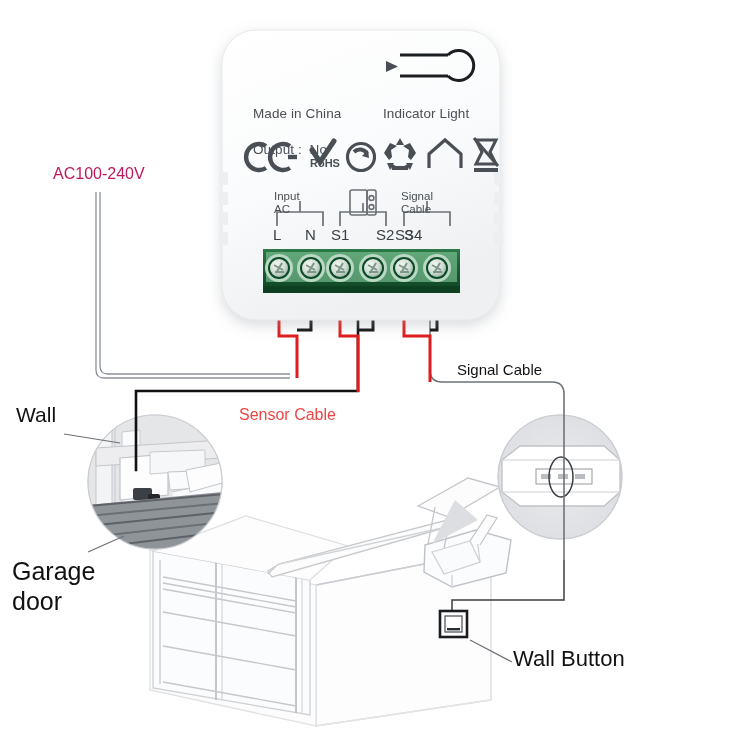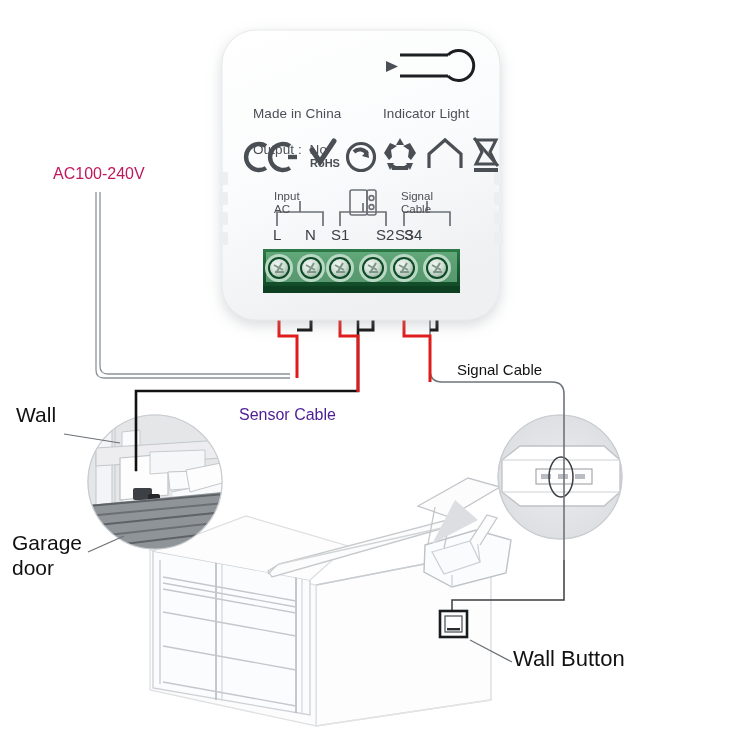--- a/index.html
+++ b/index.html
@@ -2,24 +2,24 @@
 <html><head>
 <meta charset="utf-8">
 <style>
   html,body{margin:0;padding:0;background:#ffffff;}
   body{width:750px;height:750px;overflow:hidden;
        font-family:"Liberation Sans","DejaVu Sans",sans-serif;color:#1a1a1a;}
   #stage{position:relative;width:750px;height:750px;background:#fff;}
   svg{display:block;}
   .lbl{position:absolute;white-space:pre;line-height:1.18;}
   .lbl-ac{left:53px;top:165px;font-size:16px;color:#be185d;}
-  .lbl-sensor{left:239px;top:406px;font-size:16px;color:#4c1d95;}
+  .lbl-sensor{left:239px;top:406px;font-size:16px;color:#ef4444;}
   .lbl-signal{left:457px;top:361px;font-size:15px;color:#111;}
   .lbl-wall{left:16px;top:403px;font-size:21px;color:#111;}
-  .lbl-garage{left:12px;top:531px;font-size:21px;color:#111;}
+  .lbl-garage{left:12px;top:557px;font-size:25px;color:#111;}
   .lbl-opener{left:607px;top:528px;font-size:20px;color:#111;}
   .lbl-wallbtn{left:513px;top:646px;font-size:22px;color:#111;}
   .dev-txt{position:absolute;font-size:13.5px;color:#4a4f55;white-space:pre;letter-spacing:.1px;margin-top:12px;}
   .dev-mic{left:253px;top:94px;}
   .dev-ind{left:383px;top:94px;}
   .dev-iv{left:253px;top:112px;}
   .dev-out{left:253px;top:130px;}
   .term-lab{position:absolute;font-size:11.5px;color:#4a4f55;text-align:left;white-space:pre;line-height:1.15;}
   .term-big{position:absolute;font-size:15px;color:#3b4046;}
 </style>

